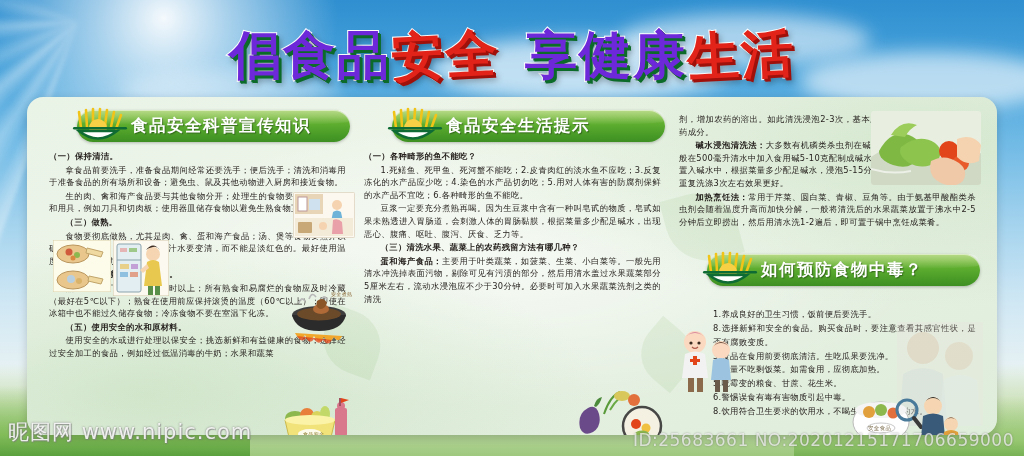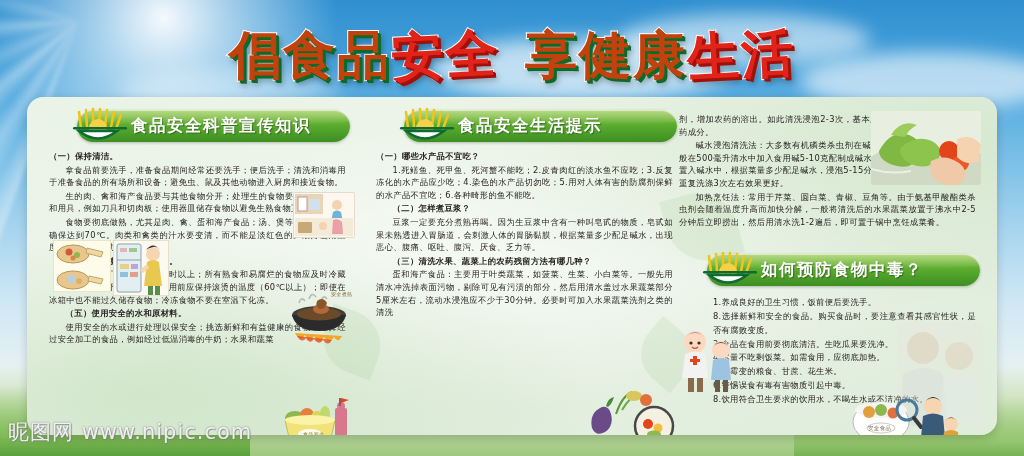--- a/index.html
+++ b/index.html
@@ -54,21 +54,21 @@
   .title-wrap{
     position:absolute;left:0;top:22px;width:1024px;height:66px;
     text-align:center;white-space:nowrap;
     font-family:"DejaVu Sans","Liberation Sans",sans-serif;
   }
   .title-wrap span{
     font-size:52px;font-weight:bold;letter-spacing:2px;line-height:66px;
     display:inline-block;vertical-align:middle;
   }
   .t-green{
-    color:#c2410c;
+    color:#6d28d9;
     -webkit-text-stroke:2px #ffffff;
     paint-order:stroke fill;
     text-shadow:
       2px 2px 0 #0c6b29, 3px 3px 0 #0c6b29, 4px 5px 6px rgba(0,0,0,.35);
   }
   .t-red{
     color:#e2231a;
     -webkit-text-stroke:2px #ffffff;
     paint-order:stroke fill;
     font-size:56px;
@@ -94,21 +94,21 @@
       radial-gradient(ellipse at 50% 50%, rgba(255,255,255,.55) 0%, rgba(255,255,255,0) 60%);
     pointer-events:none;
   }
   .leafdeco{position:absolute;border-radius:0 60% 0 60%;background:rgba(120,180,100,.12);}
   .ld1{left:295px;top:215px;width:60px;height:60px;transform:rotate(20deg);}
   .ld2{left:640px;top:95px;width:70px;height:70px;transform:rotate(-15deg);}
   .ld3{left:612px;top:230px;width:55px;height:55px;transform:rotate(40deg);}
 
   .col{position:absolute;top:0;}
   .col1{left:18px;width:305px;}
-  .col2{left:345px;width:305px;}
+  .col2{left:333px;width:305px;}
   .col3{left:648px;width:305px;}
 
   
   .hdr{position:relative;height:34px;margin-top:13px;}
   .hdr-bar{
     position:absolute;left:32px;top:0;right:0;height:32px;border-radius:16px;
     background:linear-gradient(180deg,#8ec641 0%,#5aab2e 48%,#3d8f22 100%);
     box-shadow:inset 0 1px 0 rgba(255,255,255,.5),0 1px 3px rgba(0,0,0,.25);
   }
   .hdr-bar:after{
@@ -128,21 +128,21 @@
   .body-txt{
     position:relative;
     font-family:"DejaVu Sans","Liberation Sans",sans-serif;
     font-size:8.3px;line-height:12.6px;color:#241f1c;
     text-align:justify;
     padding:6px 4px 0 4px;
     letter-spacing:.35px;
   }
   .p{margin:0 0 1px 0;text-indent:2em;}
   .p.flush{text-indent:0;}
-  .sub{font-weight:normal;}
+  .sub{font-weight:bold;}
   .hd{font-weight:bold;}
   .numlist{margin:0;padding:0;list-style:none;}
   .numlist li{
     font-size:8.3px;line-height:13.4px;color:#241f1c;
     text-indent:0;padding-left:0;margin:0 0 .5px 0;letter-spacing:.3px;
   }
 
   
   .ill{position:absolute;overflow:hidden;}
   .ill-a{left:248px;top:48px;width:62px;height:46px;border-radius:2px;}
@@ -286,20 +286,21 @@
           <text x="38" y="42" font-size="5" fill="#8a7a2a" font-family="sans-serif">食品安全</text>
           <rect x="70" y="14" width="12" height="28" rx="2" fill="#d9788c"></rect>
           <circle cx="76" cy="12" r="4" fill="#d9788c"></circle>
           <rect x="74" y="4" width="2" height="8" fill="#a0505f"></rect>
           <path d="M76 4 l8 2 -8 3z" fill="#e2451a"></path>
         </svg>
 
         <p class="p flush"><span class="hd">（一）保持清洁。</span></p>
         <p class="p">拿食品前要洗手，准备食品期间经常还要洗手；便后洗手；清洗和消毒用于准备食品的所有场所和设备；避免虫、鼠及其他动物进入厨房和接近食物。</p>
         <p class="p">生的肉、禽和海产食品要与其他食物分开；处理生的食物要有专用的设备和用具，例如刀具和切肉板；使用器皿储存食物以避免生熟食物互相接触。</p>
+        <p class="p flush" style="text-indent:2em"><span class="hd">（三）做熟。</span></p>
         <p class="p">食物要彻底做熟，尤其是肉、禽、蛋和海产食品；汤、煲等食物要煮开以确保达到70℃。肉类和禽类的汁水要变清，而不能是淡红色的。最好使用温度计；熟食再次加热要彻底。</p>
         <p class="p flush" style="text-indent:2em"><span class="hd">（四）保持食物的安全温度。</span></p>
         <p class="p">熟食在室温下不得存放2小时以上；所有熟食和易腐烂的食物应及时冷藏（最好在5℃以下）；熟食在使用前应保持滚烫的温度（60℃以上）；即使在冰箱中也不能过久储存食物；冷冻食物不要在室温下化冻。</p>
         <p class="p flush" style="text-indent:2em"><span class="hd">（五）使用安全的水和原材料。</span></p>
         <p class="p">使用安全的水或进行处理以保安全；挑选新鲜和有益健康的食物；选择经过安全加工的食品，例如经过低温消毒的牛奶；水果和蔬菜</p>
       </div>
     </div>
 
     <div class="col col2">
       <div class="hdr">
@@ -324,23 +325,22 @@
           <path d="M36 26 q8 -14 18 -16" stroke="#6aaa45" stroke-width="2" fill="none"></path>
           <ellipse cx="48" cy="12" rx="8" ry="5" fill="#d8c85c"></ellipse>
           <circle cx="60" cy="16" r="6" fill="#e2703c"></circle>
           <circle cx="68" cy="42" r="19" fill="#f6f2e4" stroke="#3a3a3a" stroke-width="2.5" opacity=".92"></circle>
           <circle cx="62" cy="40" r="5" fill="#e2451a"></circle>
           <circle cx="72" cy="44" r="4.5" fill="#f0c040"></circle>
           <ellipse cx="68" cy="50" rx="7" ry="3.5" fill="#8cb84e"></ellipse>
           <path d="M82 56 l9 9" stroke="#2a2a2a" stroke-width="5" stroke-linecap="round"></path>
         </svg>
 
-        <p class="p flush"><span class="hd">（一）哪些水产品不宜吃？</span></p>
+        <p class="p flush"><span class="hd">（一）各种畸形的鱼不能吃？</span></p>
         <p class="p">1.死鳝鱼、死甲鱼、死河蟹不能吃；2.皮青肉红的淡水鱼不应吃；3.反复冻化的水产品应少吃；4.染色的水产品切勿吃；5.用对人体有害的防腐剂保鲜的水产品不宜吃；6.各种畸形的鱼不能吃。</p>
-        <p class="p flush" style="text-indent:2em"><span class="hd">（二）怎样煮豆浆？</span></p>
         <p class="p">豆浆一定要充分煮熟再喝。因为生豆浆中含有一种叫皂甙的物质，皂甙如果未熟透进入胃肠道，会刺激人体的胃肠黏膜，根据菜量多少配足碱水，出现恶心、腹痛、呕吐、腹泻、厌食、乏力等。</p>
         <p class="p flush" style="text-indent:2em"><span class="hd">（三）清洗水果、蔬菜上的农药残留方法有哪几种？</span></p>
         <p class="p"><span class="sub">蛋和海产食品：</span><span>主要用于叶类蔬菜，如菠菜、生菜、小白菜等。一般先用清水冲洗掉表面污物，剔除可见有污渍的部分，然后用清水盖过水果蔬菜部分5厘米左右，流动水浸泡应不少于30分钟。必要时可加入水果蔬菜洗剂之类的清洗</span></p>
       </div>
     </div>
 
     <div class="col col3">
       <div class="body-txt" style="padding-top:16px">
         <svg class="ill ill-wash" viewBox="0 0 110 74">
           <rect width="110" height="74" fill="#e8efe0"></rect>
@@ -366,21 +366,21 @@
           <g>
             <path d="M10 22 L8 6 M16 21 L15 4 M22 20 L22 3 M28 20 L29 3 M34 20 L36 4 M40 21 L43 6 M45 23 L50 9" stroke="#f0c419" stroke-width="2.6" stroke-linecap="round"></path>
             <circle cx="27" cy="22" r="9" fill="#f7d046"></circle>
           </g>
           <rect x="2" y="21" width="54" height="2.6" rx="1.3" fill="#0e6b33"></rect>
           <path d="M8 25 Q27 40 46 25 Z" fill="#ffffff" stroke="#0e6b33" stroke-width="2.4"></path>
         </svg>
         <div class="hdr-txt">如何预防食物中毒？</div>
       </div>
 
-      <div class="body-txt" style="padding-top:8px;padding-left:38px">
+      <div class="body-txt" style="padding-top:20px;padding-left:38px">
         <svg class="ill ill-ppl" viewBox="0 0 86 104">
           <rect width="86" height="104" fill="#efe7e0" opacity=".4"></rect>
           <circle cx="26" cy="26" r="16" fill="#d9b79c" opacity=".6"></circle>
           <path d="M6 52 q20 -12 40 0 l4 52 h-48z" fill="#cfd6d9" opacity=".6"></path>
           <circle cx="62" cy="34" r="14" fill="#d9b79c" opacity=".5"></circle>
           <path d="M46 58 q18 -10 34 0 l4 46 h-42z" fill="#e2e7ea" opacity=".5"></path>
         </svg>
 
         <svg class="ill ill-nurse" viewBox="0 0 60 68">
           <circle cx="18" cy="16" r="11" fill="#fbd9c0"></circle>
@@ -426,14 +426,15 @@
           <li>4.尽量不吃剩饭菜。如需食用，应彻底加热。</li>
           <li>5.吃霉变的粮食、甘蔗、花生米。</li>
           <li>6.警惕误食有毒有害物质引起中毒。</li>
           <li>8.饮用符合卫生要求的饮用水，不喝生水或不洁净的水。</li>
         </ul>
       </div>
     </div>
   </div>
 
   <div class="wm-left">昵图网 www.nipic.com</div>
+  <div class="wm-right">ID:25683661 NO:20201215171706659000</div>
 
 </div>
 
 </body></html>

